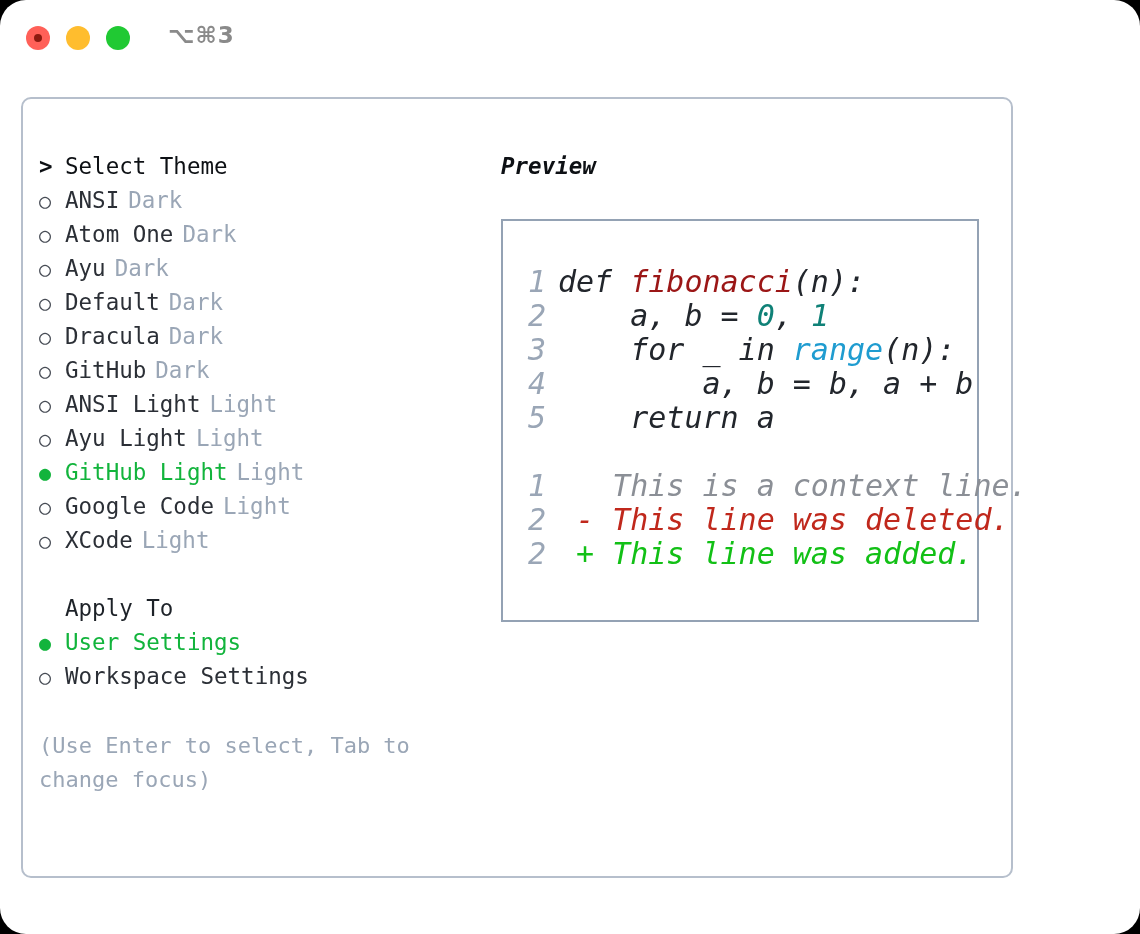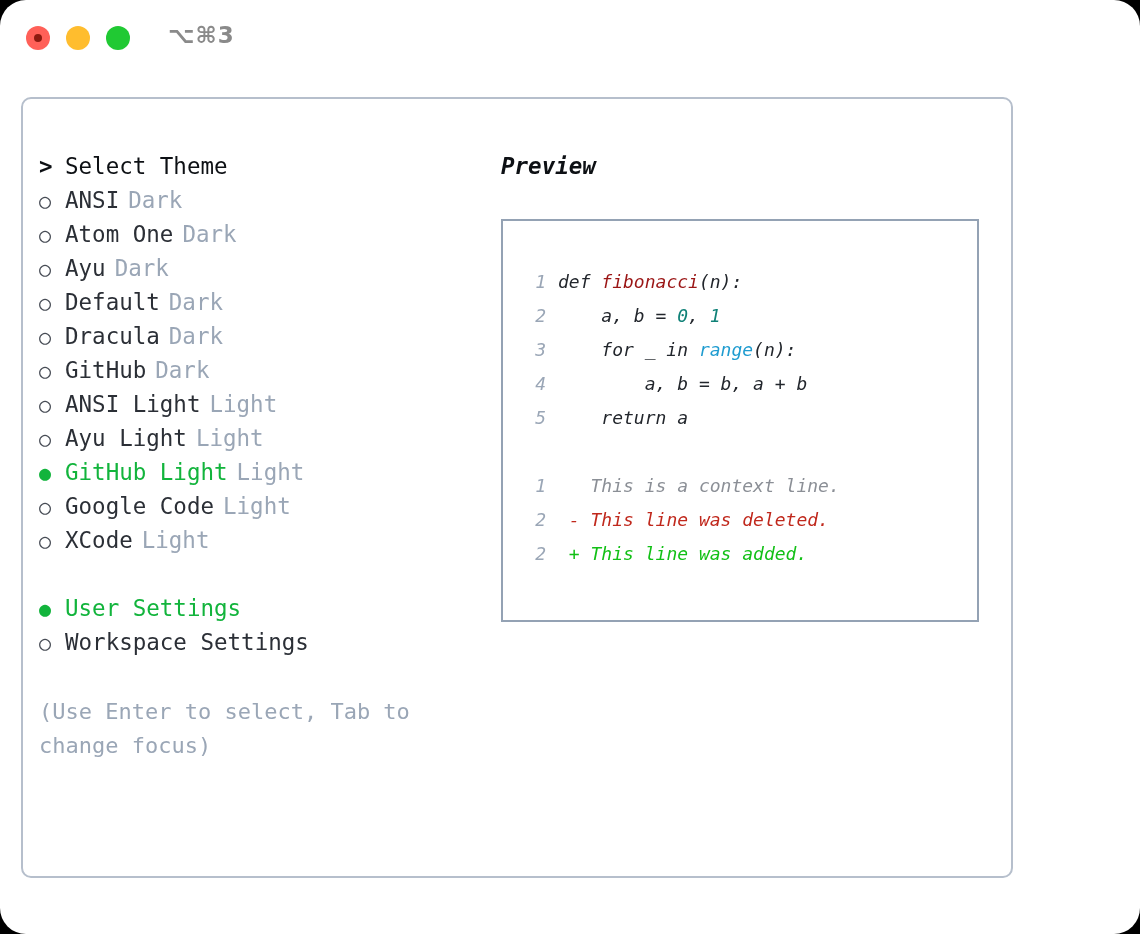--- a/index.html
+++ b/index.html
@@ -141,21 +141,21 @@
     height: 403px;
     border: 2px solid #94a2b4;
     box-sizing: border-box;
     background: #ffffff;
     position: relative;
   }
   #code {
     position: absolute;
     left: 17px;
     top: 44px;
-    font-size: 18px;
+    font-size: 30px;
     line-height: 34px;
     white-space: pre;
   }
   .cl { height: 34px; }
   .ln {
     display: inline-block;
     width: 26px;
     text-align: right;
     color: #9aa6b6;
     margin-right: 12px;
@@ -199,20 +199,21 @@
           <div class="row"><span class="bullet off">○</span><span class="rlabel">Dracula</span><span class="rtag">Dark</span></div>
           <div class="row"><span class="bullet off">○</span><span class="rlabel">GitHub</span><span class="rtag">Dark</span></div>
           <div class="row"><span class="bullet off">○</span><span class="rlabel">ANSI Light</span><span class="rtag">Light</span></div>
           <div class="row"><span class="bullet off">○</span><span class="rlabel">Ayu Light</span><span class="rtag">Light</span></div>
           <div class="row"><span class="bullet on">●</span><span class="rlabel sel">GitHub Light</span><span class="rtag">Light</span></div>
           <div class="row"><span class="bullet off">○</span><span class="rlabel">Google Code</span><span class="rtag">Light</span></div>
           <div class="row"><span class="bullet off">○</span><span class="rlabel">XCode</span><span class="rtag">Light</span></div>
         </div>
 
       <div id="apply-block">
+        <div class="row apply-title">Apply To</div>
         <div id="apply-list">
             <div class="row"><span class="bullet on">●</span><span class="rlabel sel">User Settings</span></div>
             <div class="row"><span class="bullet off">○</span><span class="rlabel">Workspace Settings</span></div>
           </div>
       </div>
 
       <div id="hint">(Use Enter to select, Tab to change focus)</div>
     </div>
 
     <div id="right-col">

